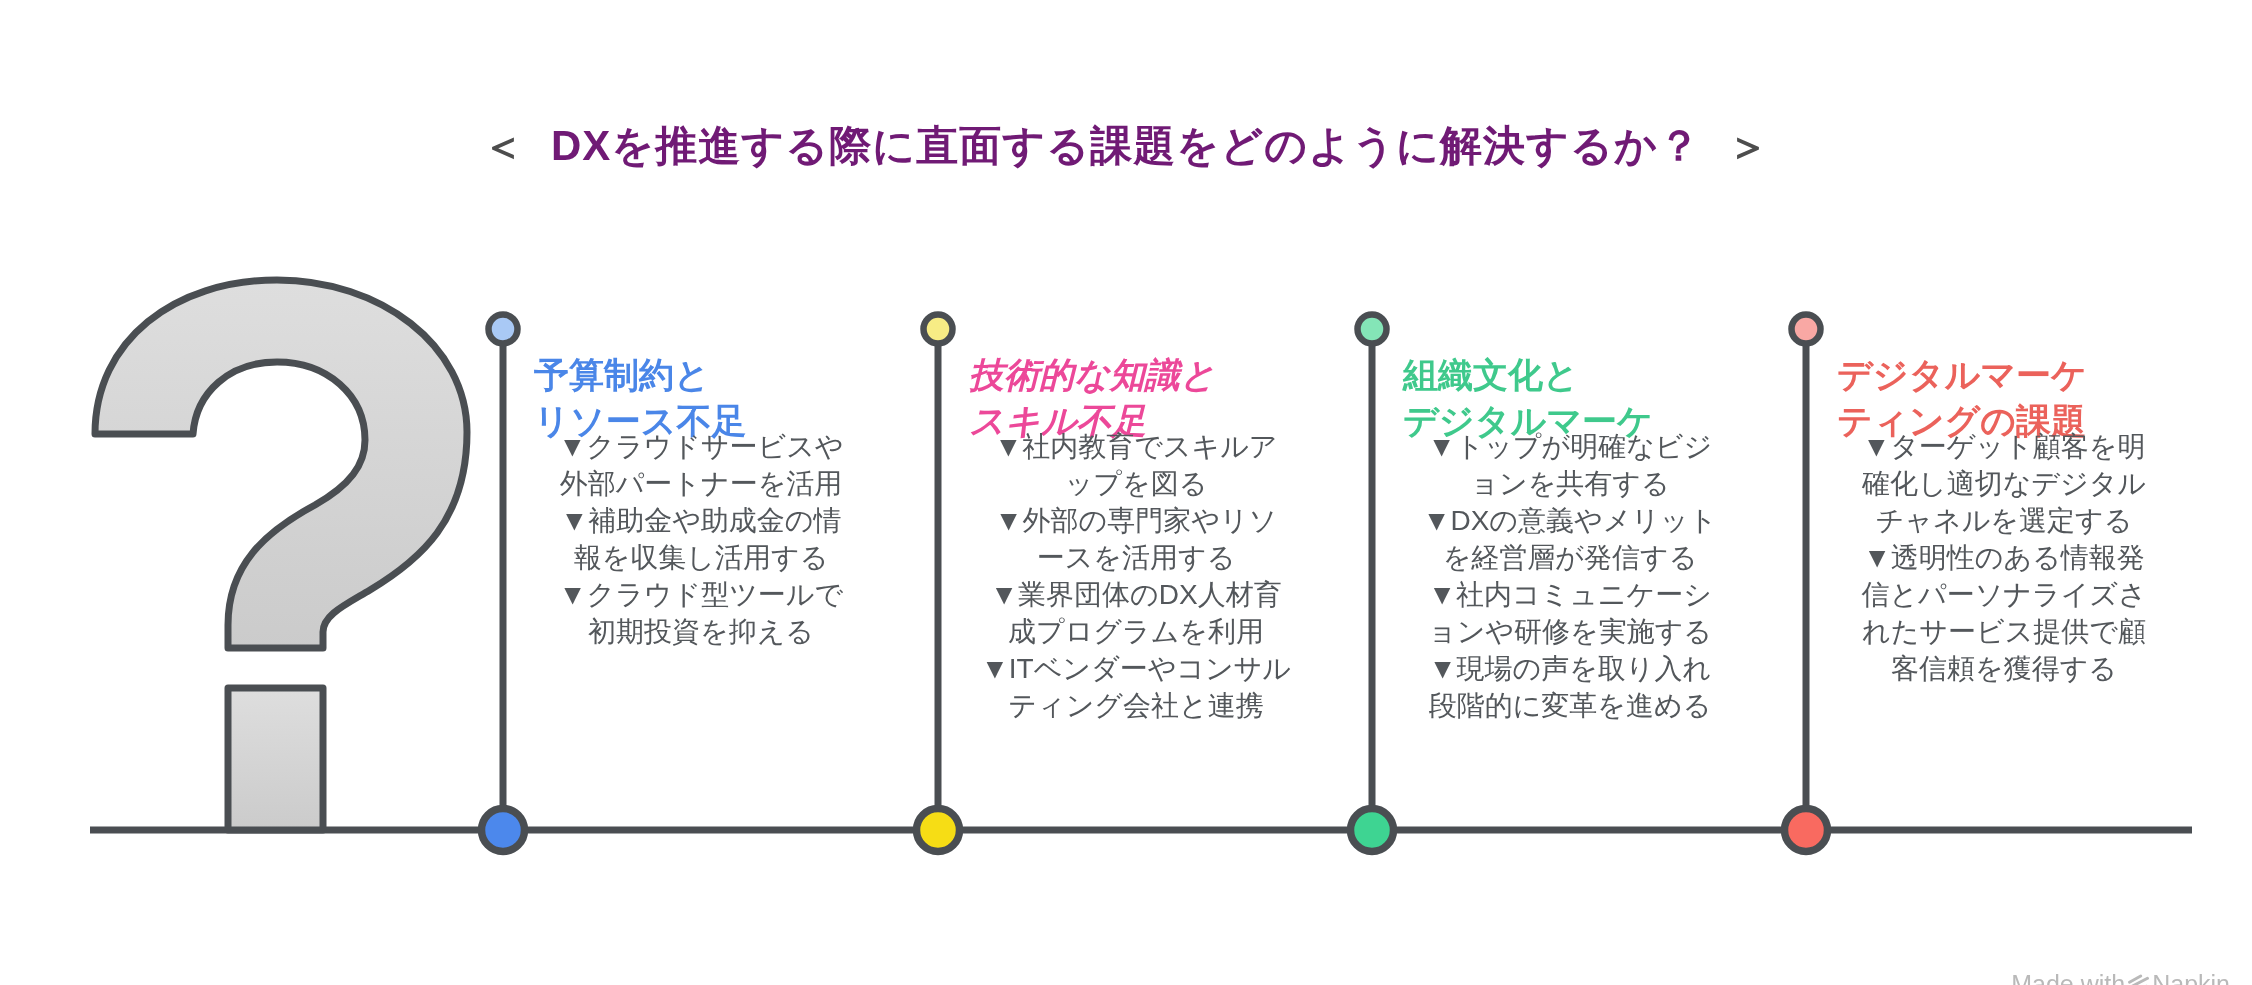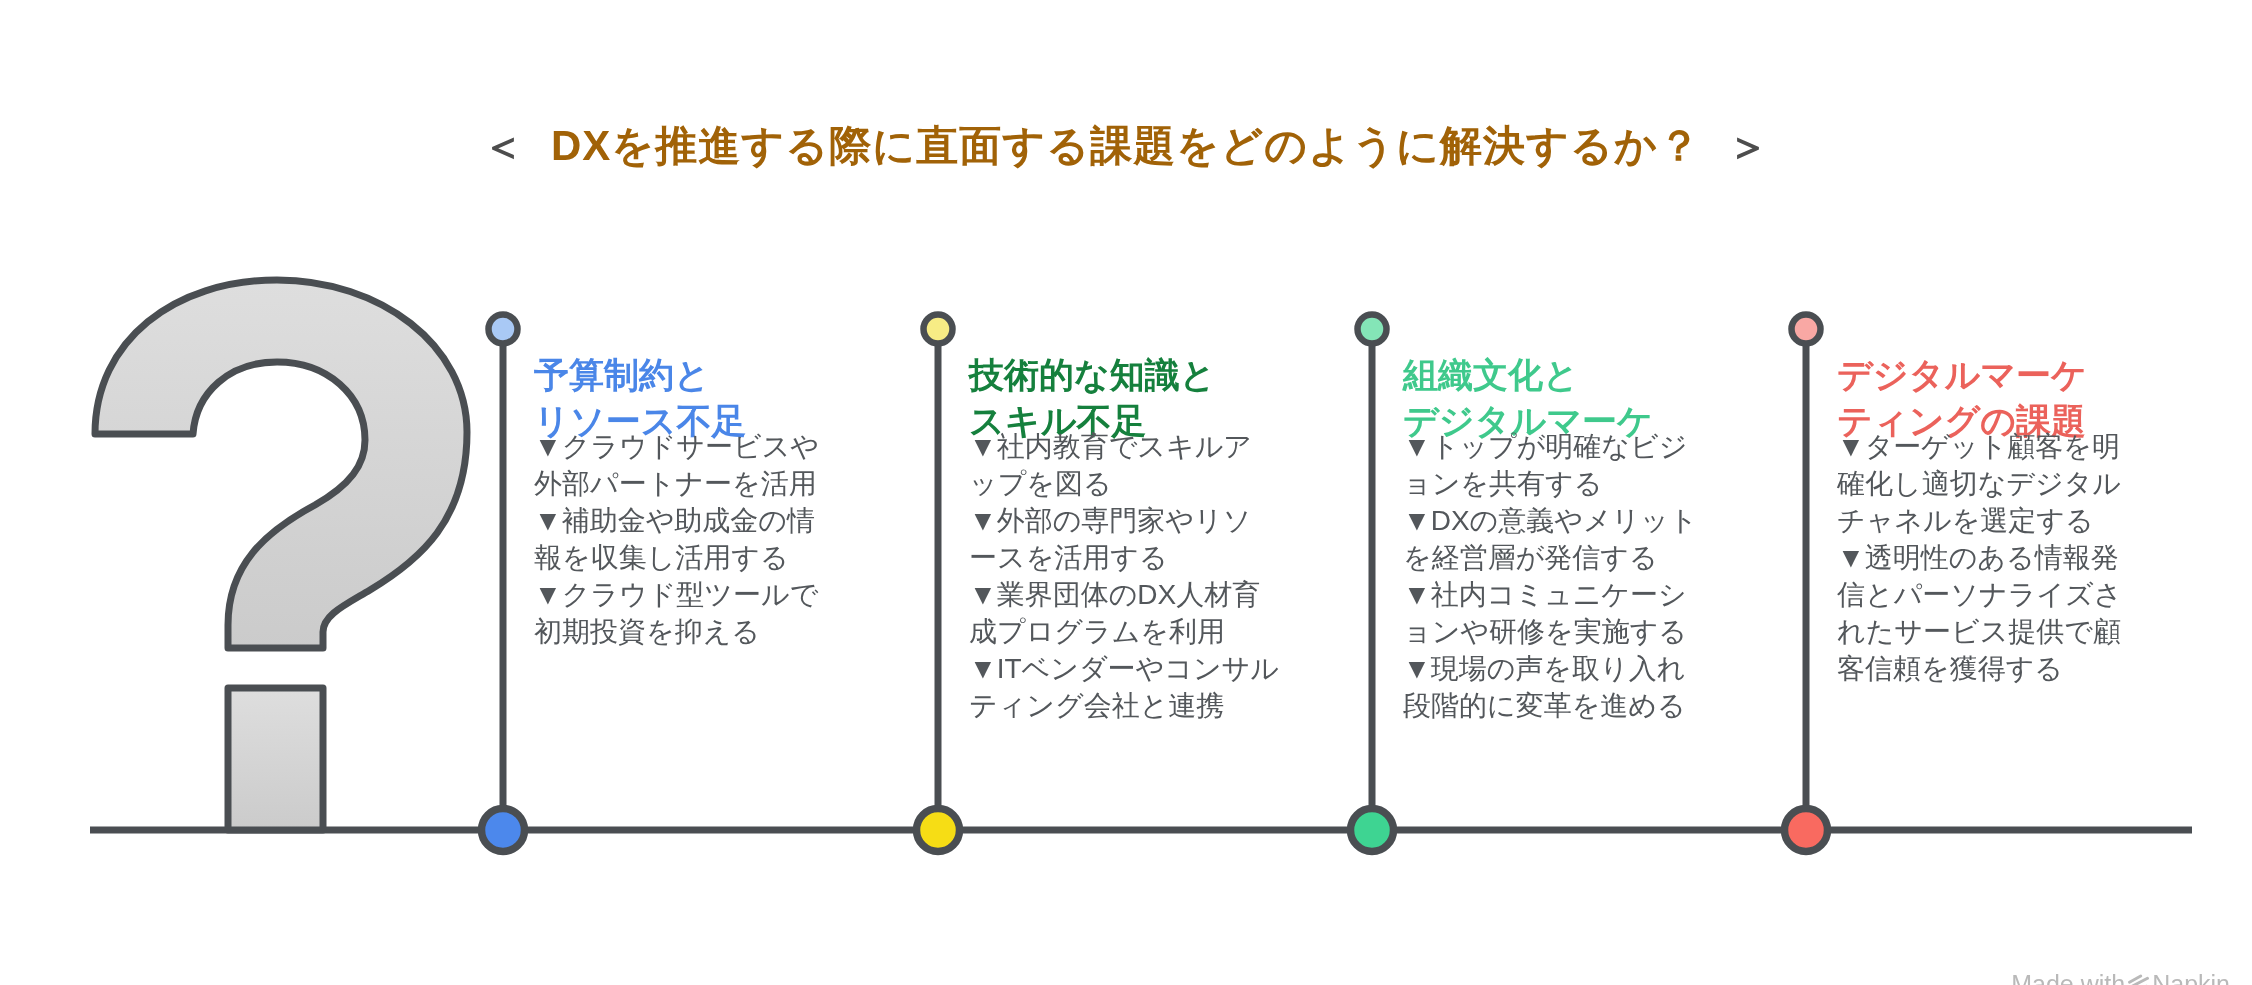--- a/index.html
+++ b/index.html
@@ -21,34 +21,34 @@
   .col-3{left:1403px;}
   .col-4{left:1837px;}
   .col-title{
     position:absolute;top:308px;left:0;width:100%;
     font-size:35px;font-weight:700;line-height:46px;white-space:nowrap;margin-top:44px;
   }
   .col-body{
     position:absolute;top:428px;left:0;width:100%;
     font-size:28px;line-height:37px;color:#53575b;
   }
-  .item{white-space:pre-line;}
+  .item{white-space:pre-line;text-align:center;}
   .watermark{
     position:absolute;top:970px;right:22px;display:flex;align-items:center;
     font-size:25px;color:#b9b9b9;
   }
   .watermark svg{display:block;}
 </style>
 </head>
 <body>
 
 <div class="canvas">
 
   <div class="title">
-    <span class="bracket" style="color: rgb(77, 77, 77);">＜</span><span class="title-text" style="color: #a16207;">DXを推進する際に直面する課題をどのように解決するか？</span><span class="bracket" style="color: rgb(77, 77, 77);">＞</span>
+    <span class="bracket" style="color: rgb(77, 77, 77);">＜</span><span class="title-text" style="color: #701a75;">DXを推進する際に直面する課題をどのように解決するか？</span><span class="bracket" style="color: rgb(77, 77, 77);">＞</span>
   </div>
 
   <svg class="art" width="2252" height="985" viewBox="0 0 2252 985">
     <defs>
       <linearGradient id="qfill" x1="0" y1="0" x2="0" y2="1">
         <stop offset="0" stop-color="#dedede"></stop>
         <stop offset="1" stop-color="#cbcbcb"></stop>
       </linearGradient>
     </defs>
 
@@ -102,21 +102,21 @@
       <div class="item">▼クラウドサービスや
 外部パートナーを活用</div>
       <div class="item">▼補助金や助成金の情
 報を収集し活用する</div>
       <div class="item">▼クラウド型ツールで
 初期投資を抑える</div>
     </div>
   </div>
 
   <div class="col col-2">
-    <div class="col-title" style="color: #15803d;">
+    <div class="col-title" style="color: #ec4899; font-style: italic;">
       <div>技術的な知識と</div>
       <div>スキル不足</div>
     </div>
     <div class="col-body">
       <div class="item">▼社内教育でスキルア
 ップを図る</div>
       <div class="item">▼外部の専門家やリソ
 ースを活用する</div>
       <div class="item">▼業界団体のDX人材育
 成プログラムを利用</div>

